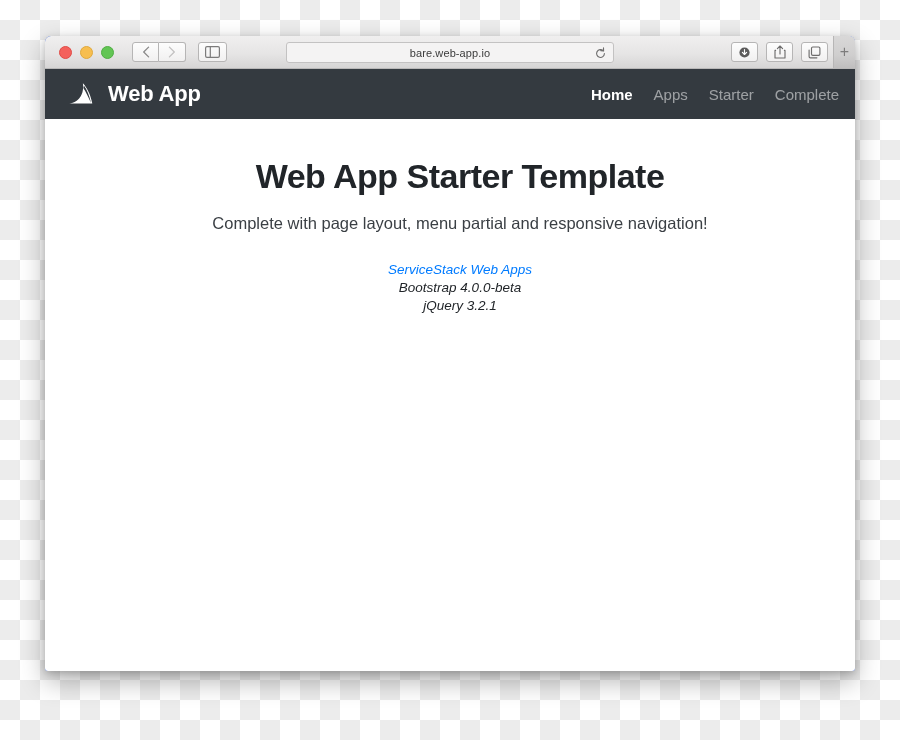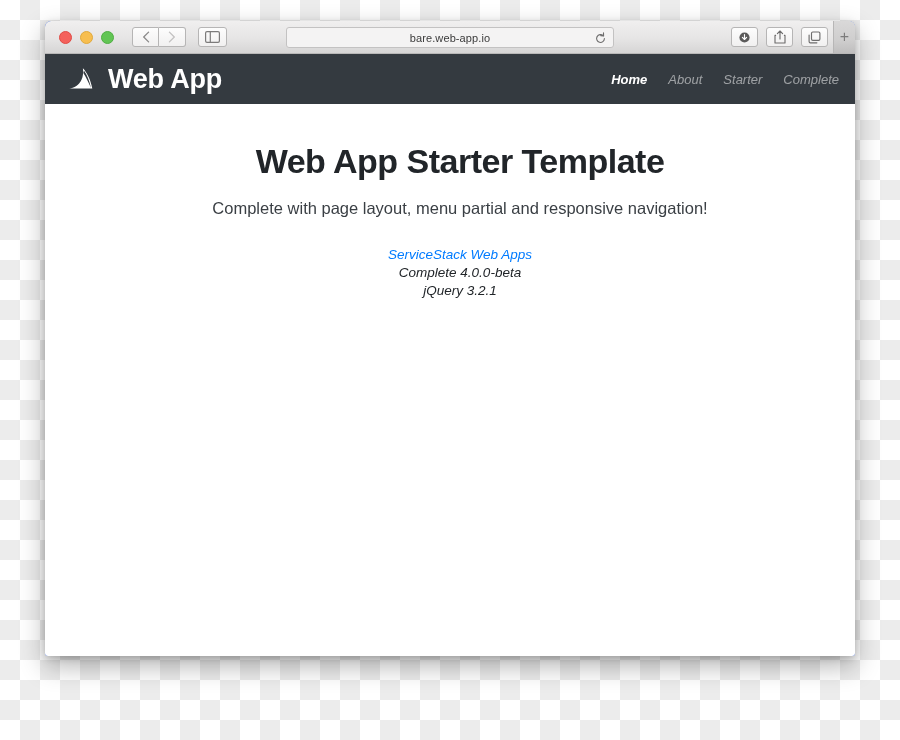--- a/index.html
+++ b/index.html
@@ -17,21 +17,21 @@
       linear-gradient(45deg, #ececec 25%, transparent 25%, transparent 75%, #ececec 75%, #ececec),
       linear-gradient(45deg, #ececec 25%, transparent 25%, transparent 75%, #ececec 75%, #ececec);
     background-size: 40px 40px;
     background-position: 0 0, 20px 20px;
   }
 
   
   .browser-window {
     position: absolute;
     left: 45px;
-    top: 21px;
+    top: 36px;
     width: 810px;
     height: 635px;
     border-radius: 6px 6px 3px 3px;
     background: #1d4ed8;
     box-shadow: 0 10px 26px rgba(0,0,0,0.30), 0 2px 7px rgba(0,0,0,0.18);
     overflow: hidden;
   }
 
   
   .titlebar {
@@ -161,36 +161,35 @@
   }
   .brand {
     display: flex;
     align-items: center;
     gap: 11px;
     text-decoration: none;
   }
   .brand-logo { width: 30px; height: 26px; display: block; }
   .brand-text {
     color: #ffffff;
-    font-size: 27px;
+    font-size: 22px;
     font-weight: bold;
     letter-spacing: -0.2px;
   }
   .nav-links {
     margin-left: auto;
     display: flex;
     align-items: center;
     gap: 21px;
   }
   .nav-link {
-    font-size: 13px;
+    font-size: 15px;
     color: rgba(255,255,255,0.52);
     text-decoration: none;
     white-space: nowrap;
-    font-style: italic;
   }
   .nav-link.active {
     color: #ffffff;
     font-weight: bold;
   }
 
   .content {
     padding-top: 38px;
     text-align: center;
     padding-left: 20px;
@@ -300,31 +299,31 @@
       <a class="brand" href="#">
         <svg class="brand-logo" viewBox="0 0 30 26">
           <path d="M2.2 22.6 C7.0 22.3 12.2 19.0 14.6 13.6 C16.0 10.4 16.4 6.6 15.9 2.2 C19.6 6.2 23.4 12.6 25.3 22.6 Z" fill="#ffffff"></path>
           <path d="M16.9 4.6 C20.0 8.9 22.6 15.0 24.0 22.1 C20.9 15.3 18.6 10.3 16.3 7.0 Z" fill="#343a40"></path>
         </svg>
         <span class="brand-text">Web App</span>
       </a>
 
       <div class="nav-links">
         <a class="nav-link active" href="#">Home</a>
-        <a class="nav-link" href="#">About</a>
+        <a class="nav-link" href="#">Apps</a>
         <a class="nav-link" href="#">Starter</a>
         <a class="nav-link" href="#">Complete</a>
       </div>
     </div>
 
     <div class="content">
       <h1 class="headline">Web App Starter Template</h1>
       <p class="subhead">Complete with page layout, menu partial and responsive navigation!</p>
 
       <div class="meta">
         <a class="meta-link" href="#">ServiceStack Web Apps</a>
-        <span class="meta-line">Complete 4.0.0-beta</span>
+        <span class="meta-line">Bootstrap 4.0.0-beta</span>
         <span class="meta-line">jQuery 3.2.1</span>
       </div>
     </div>
 
   </div>
 </div>
 
 </body></html>

